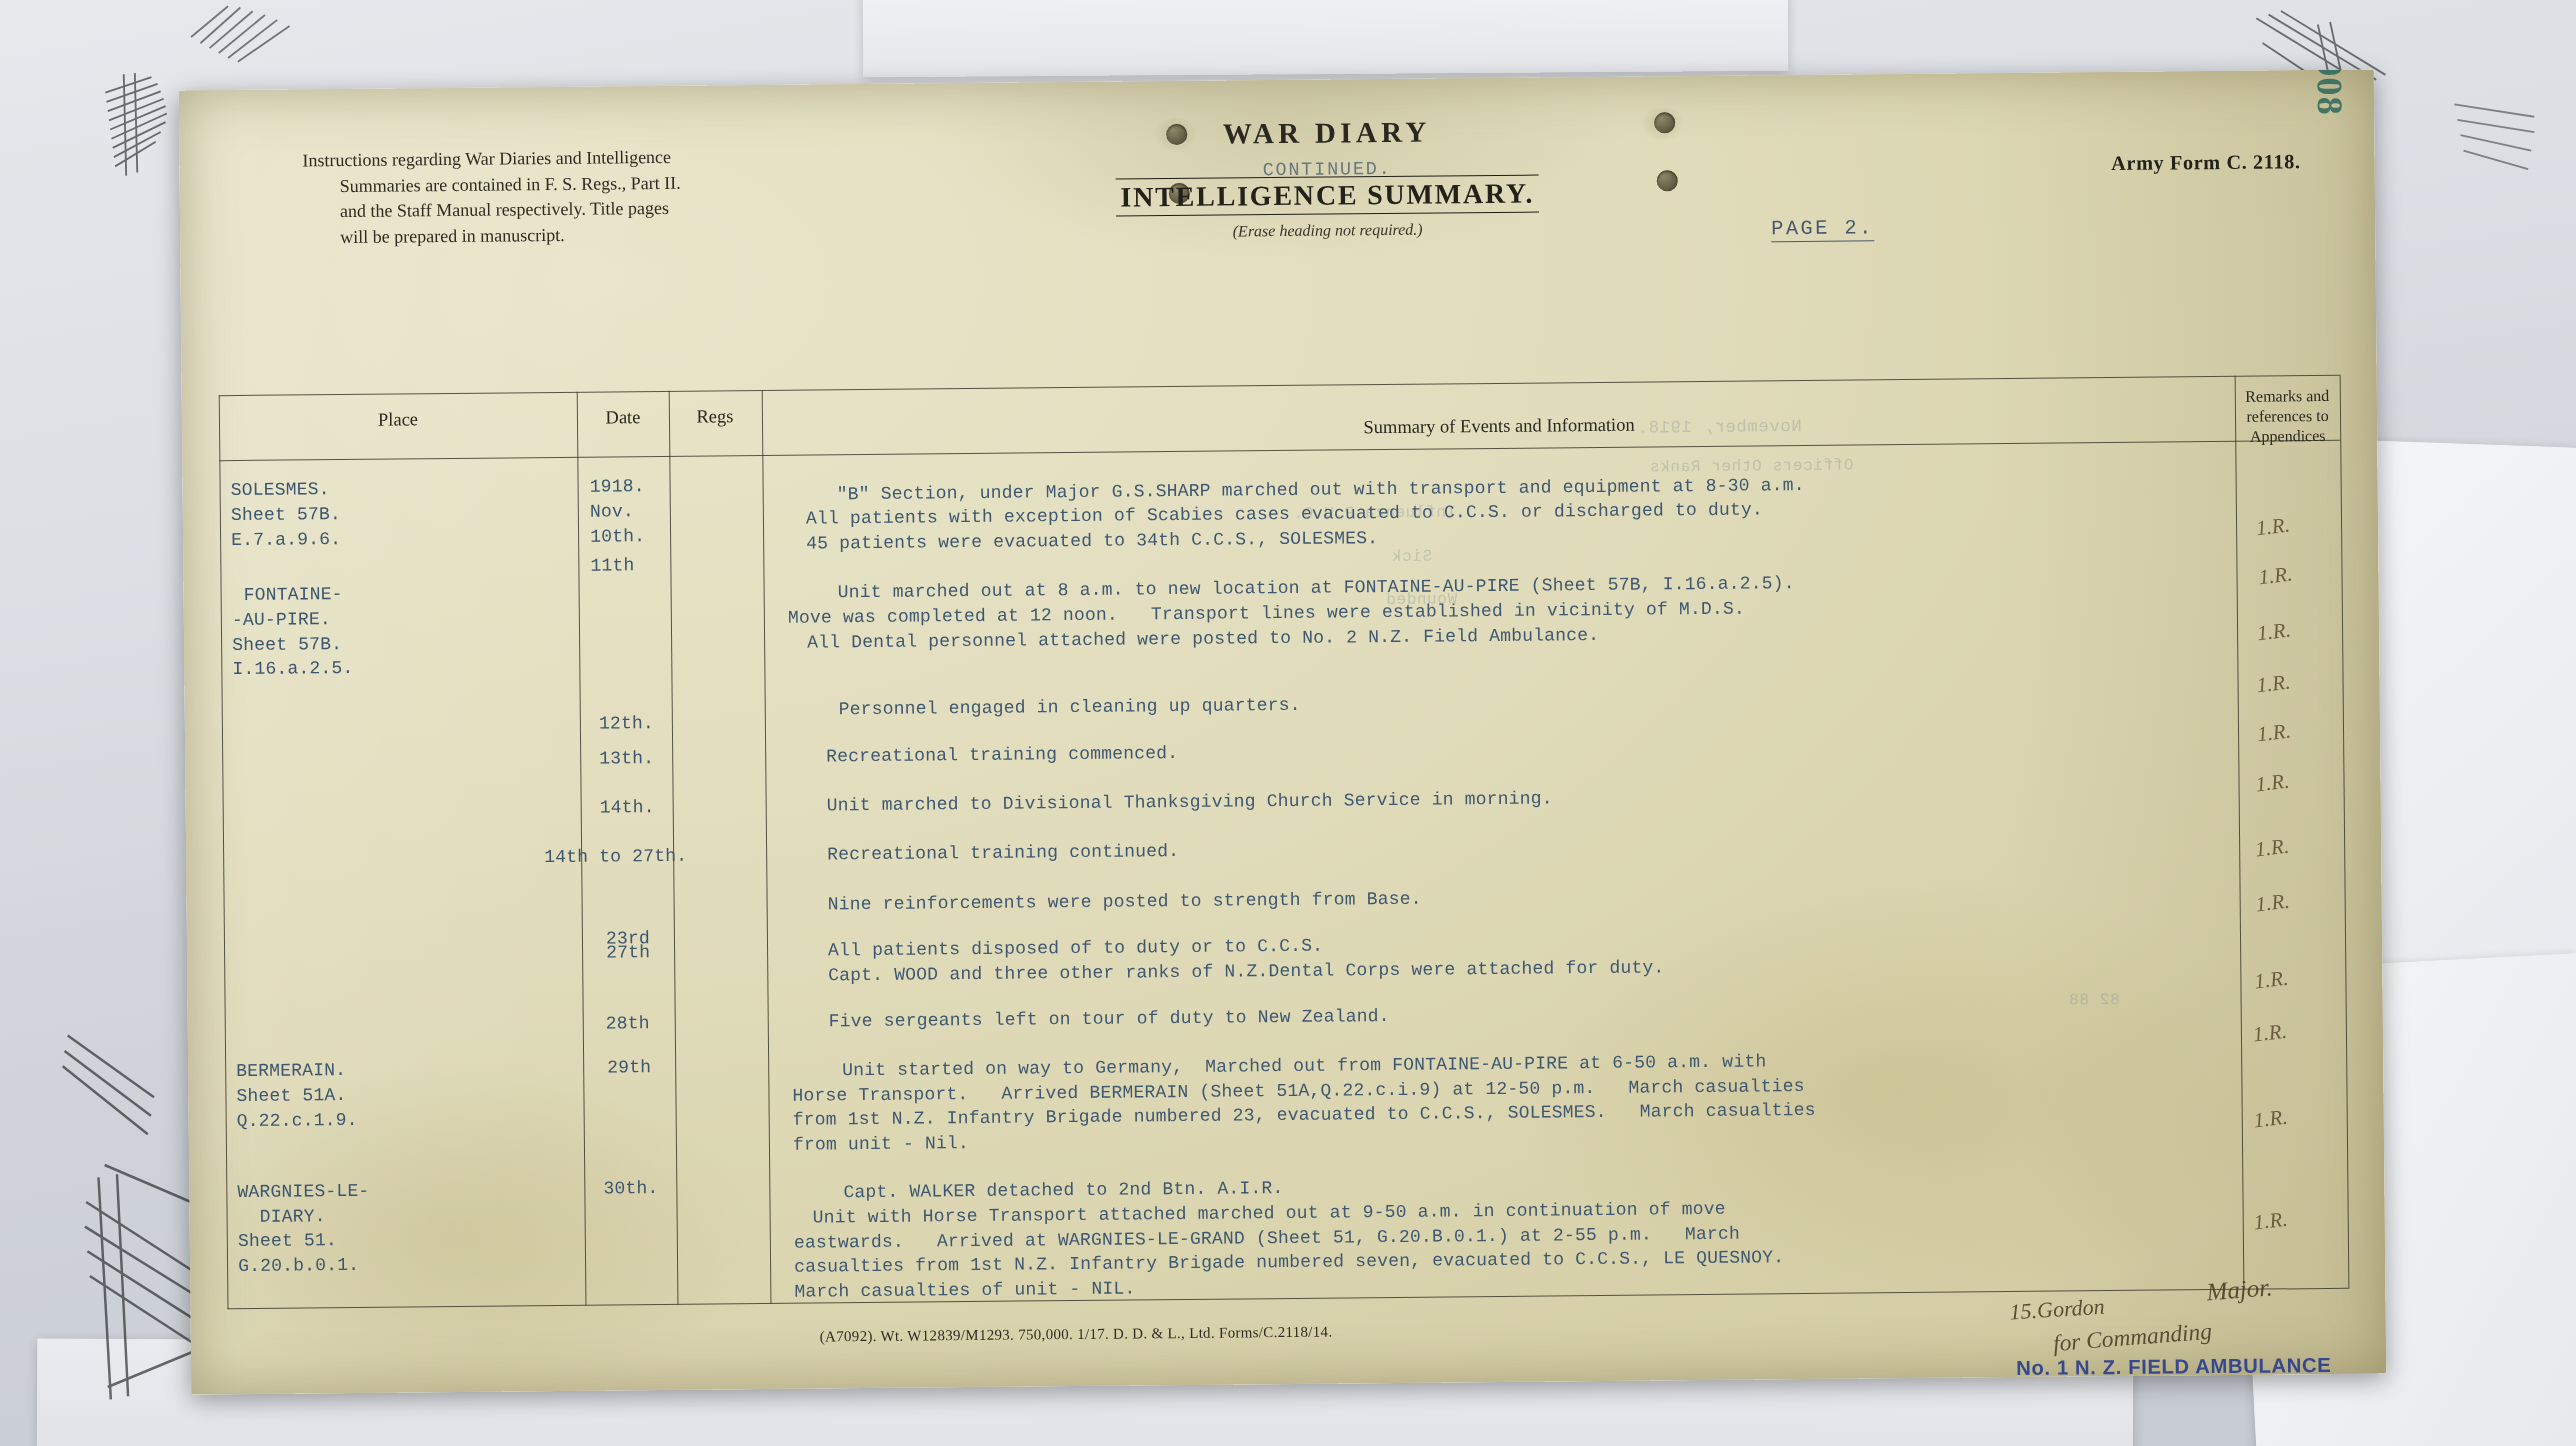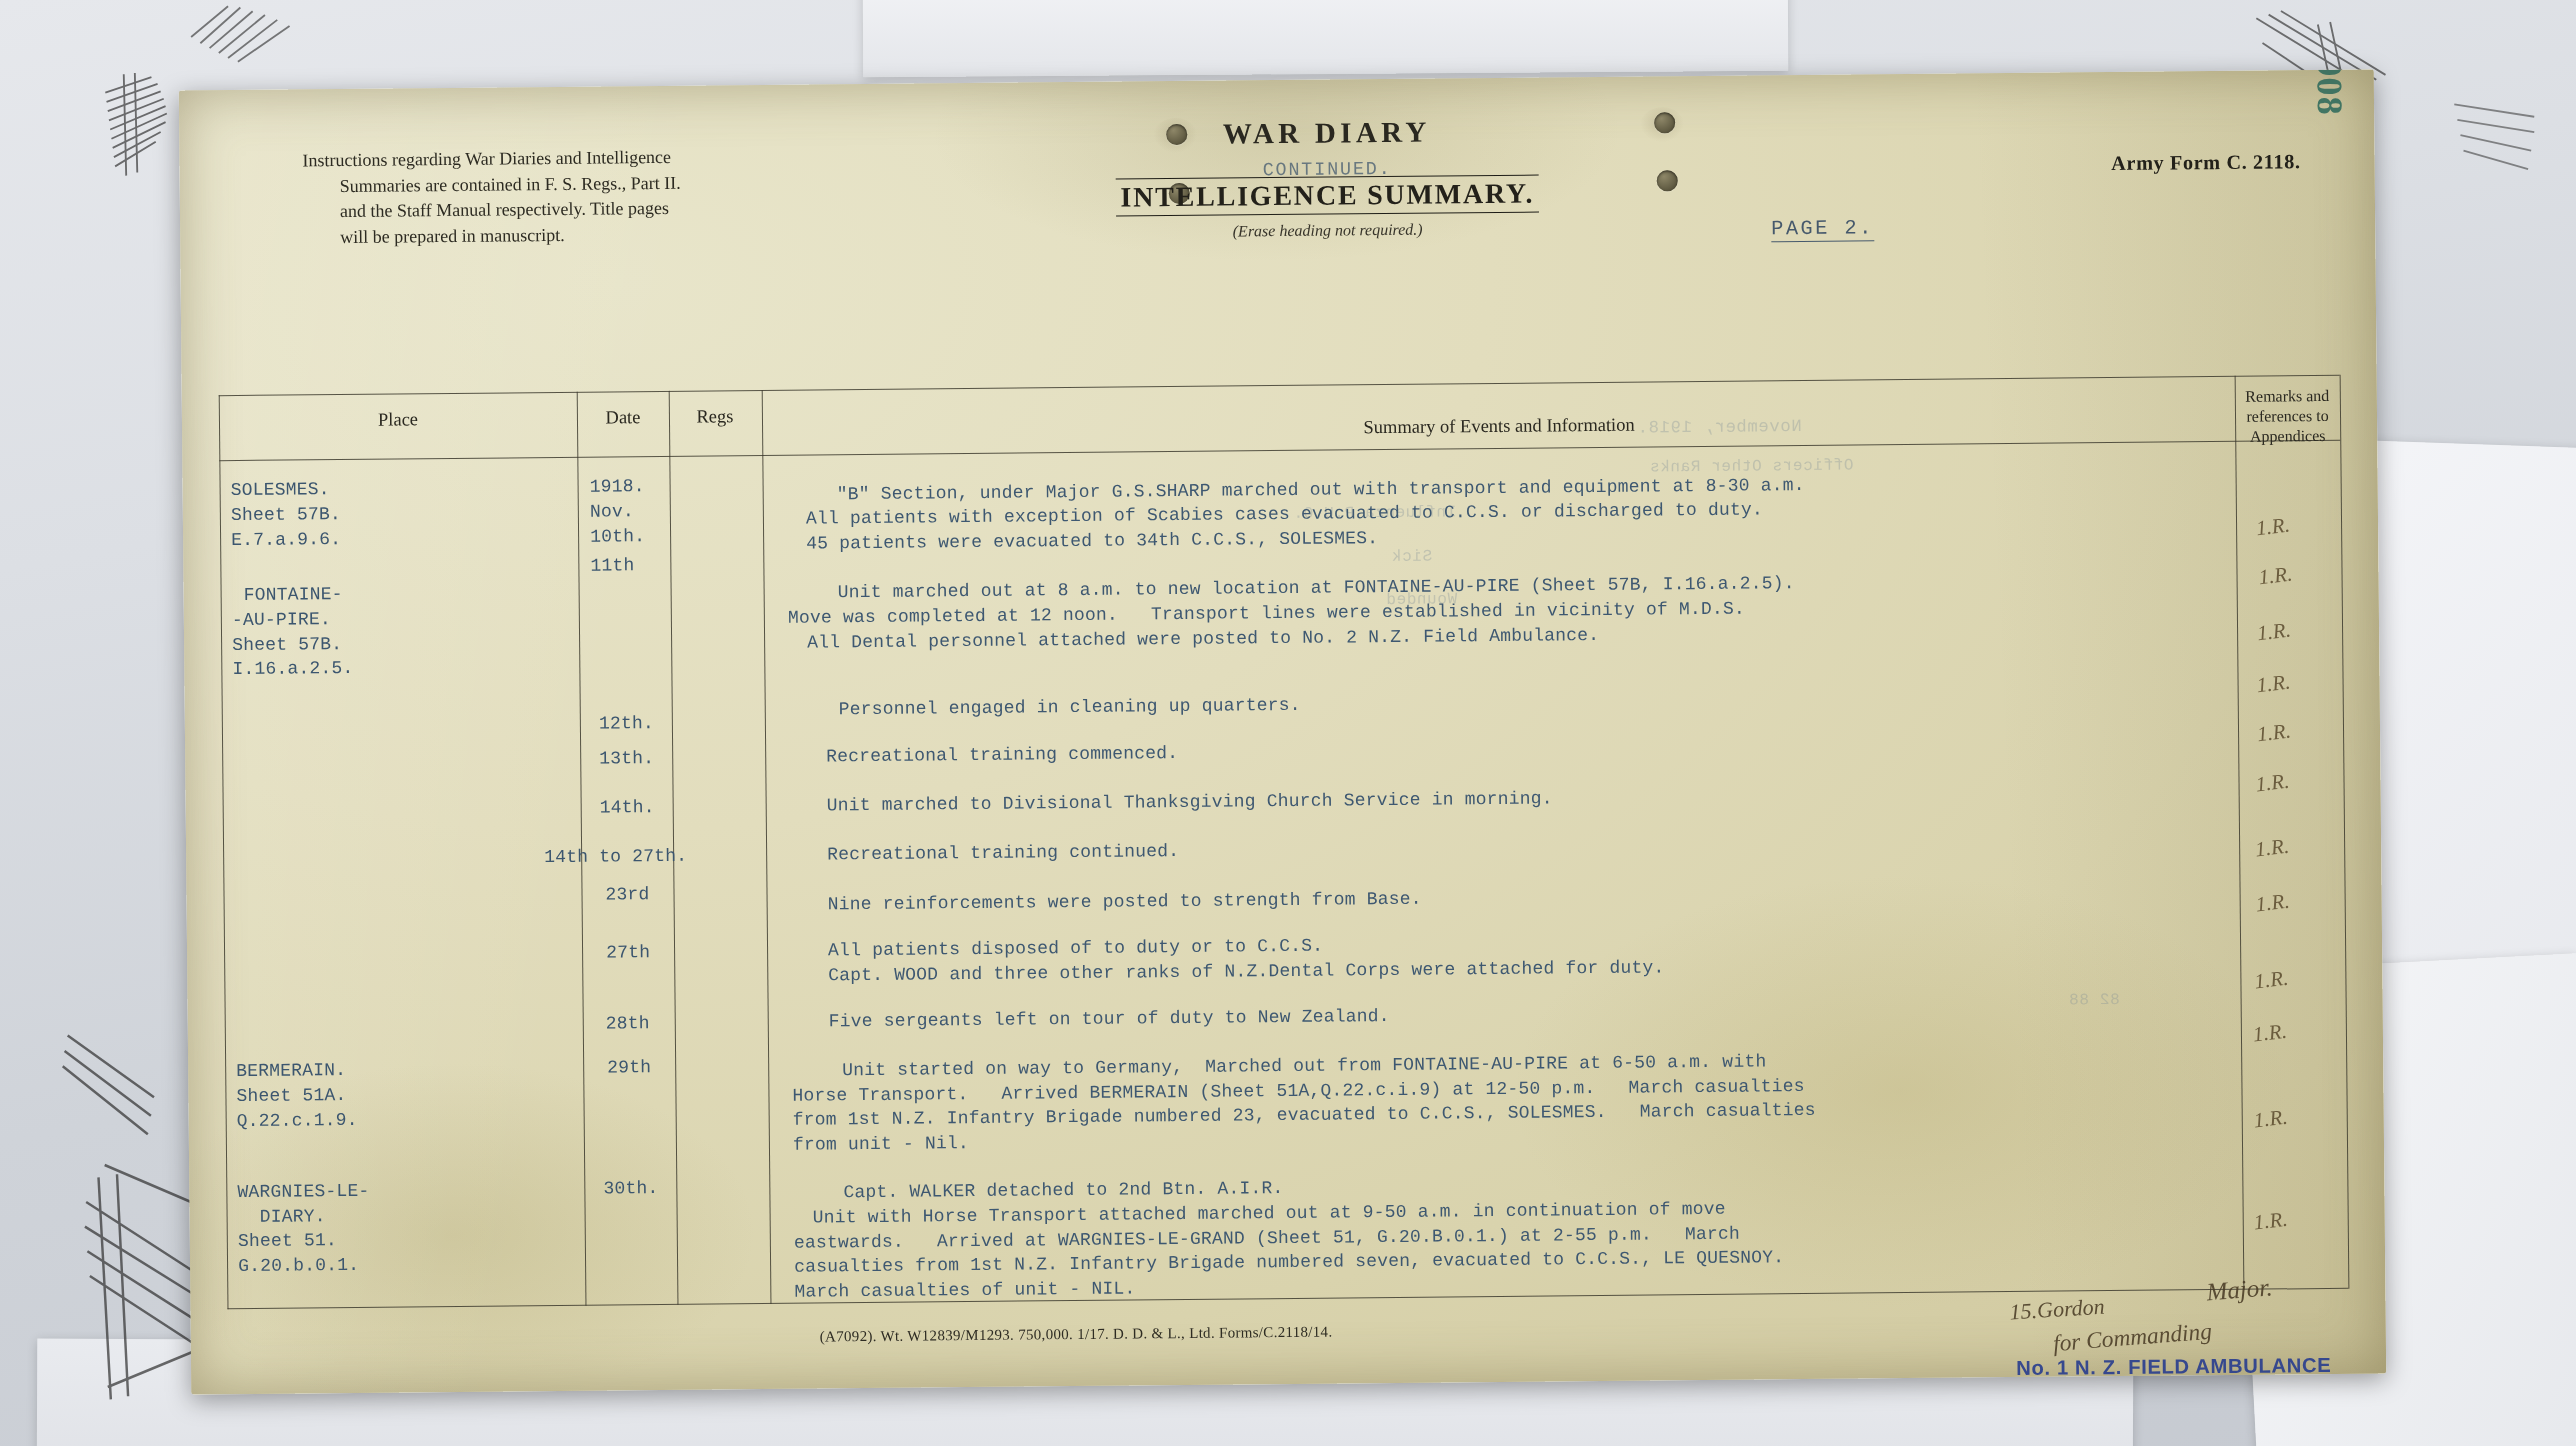--- a/index.html
+++ b/index.html
@@ -400,21 +400,21 @@
 
     <div class="tw date" style="left:414px; top:660px;">13th.</div>
     <div class="tw" style="left:641px; top:660px;">Recreational training commenced.</div>
 
     <div class="tw date" style="left:414px; top:709px;">14th.</div>
     <div class="tw" style="left:641px; top:709px;">Unit marched to Divisional Thanksgiving Church Service in morning.</div>
 
     <div class="tw date" style="left:358px; top:758px;">14th to 27th.</div>
     <div class="tw" style="left:641px; top:758px;">Recreational training continued.</div>
 
-    <div class="tw date" style="left:419px; top:796px;">23rd</div>
+    <div class="tw date" style="left:419px; top:840px;">23rd</div>
     <div class="tw" style="left:641px; top:808px;">Nine reinforcements were posted to strength from Base.</div>
 
     <div class="tw date" style="left:419px; top:854px;">27th</div>
     <div class="tw" style="left:641px; top:854px;">All patients disposed of to duty or to C.C.S.</div>
     <div class="tw" style="left:641px; top:879px;">Capt. WOOD and three other ranks of N.Z.Dental Corps were attached for duty.</div>
 
     <div class="tw date" style="left:418px; top:925px;">28th</div>
     <div class="tw" style="left:641px; top:925px;">Five sergeants left on tour of duty to New Zealand.</div>
 
     <div class="tw place" style="left:48px; top:969px;">BERMERAIN.</div>

